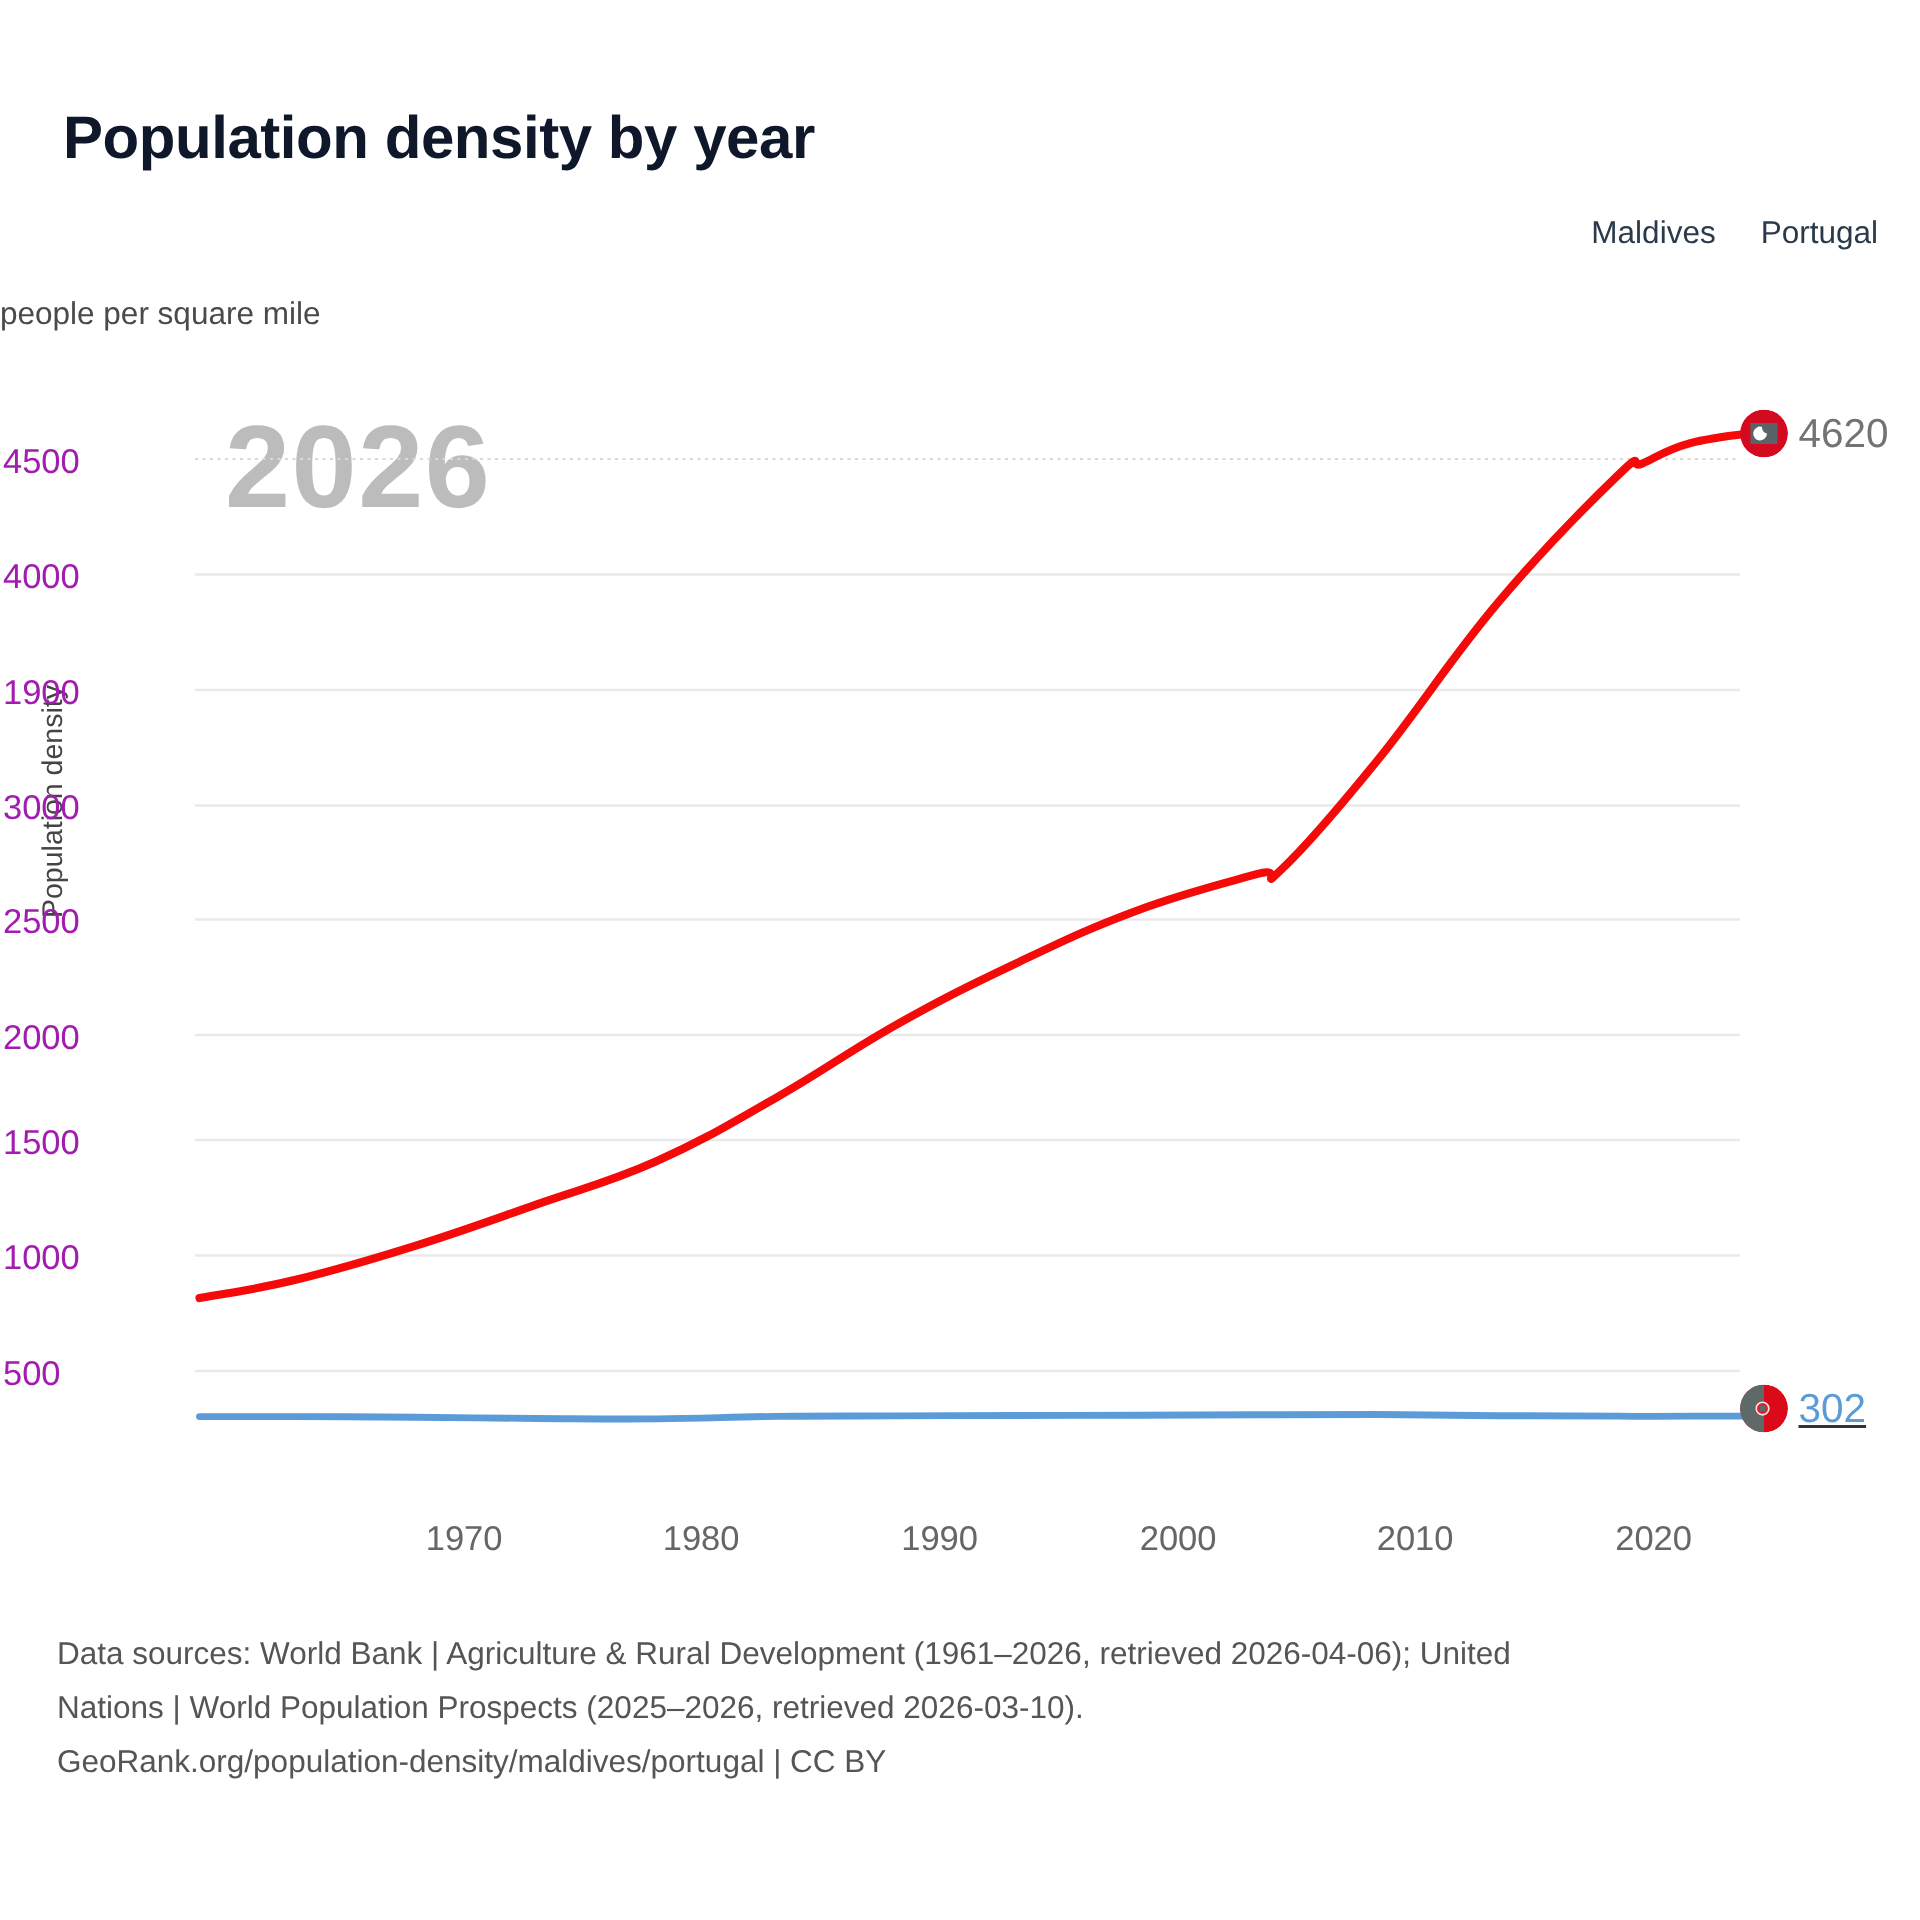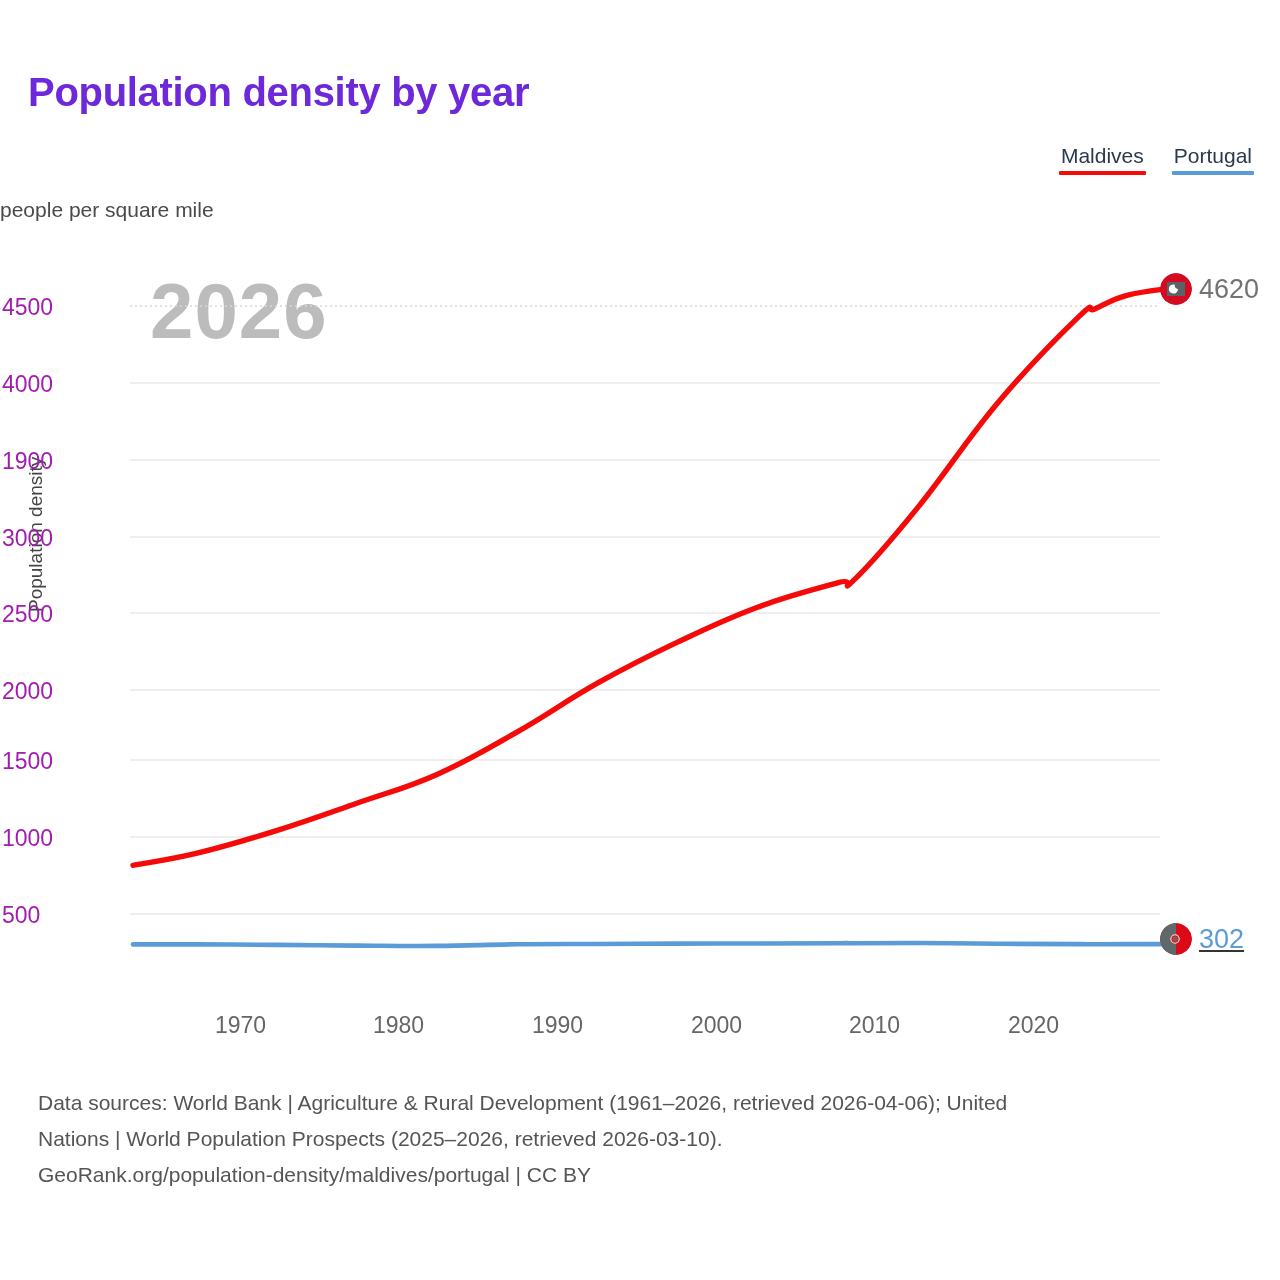--- a/index.html
+++ b/index.html
@@ -10,38 +10,38 @@
   body {
     width: 1280px;
     height: 1280px;
     font-family: "Liberation Sans", sans-serif;
     position: relative;
     overflow: hidden;
     color: #333;
   }
   #page-title {
     position: absolute;
-    left: 28px;
+    left: 42px;
     top: 70px;
     font-size: 40px;
     font-weight: bold;
-    color: #6d28d9;
+    color: #0f172a;
     letter-spacing: -0.3px;
   }
   #legend {
     position: absolute;
     right: 26px;
     top: 144px;
     display: flex;
     gap: 26px;
     align-items: flex-start;
   }
   .legend-item {
     display: flex;
-    flex-direction: column;
+    flex-direction: row;
     align-items: stretch;
     cursor: pointer;
   }
   .legend-label {
     font-size: 21px;
     color: #2b3a4a;
     line-height: 24px;
     padding: 0 2px;
     white-space: nowrap;
   }
@@ -82,21 +82,21 @@
     width: 120px;
     text-align: left;
     font-size: 23px;
     color: #a21caf;
     transform: translateY(-12px);
   }
   .xtick-label {
     position: absolute;
     top: 1012px;
     width: 120px;
-    text-align: left;
+    text-align: right;
     font-size: 23px;
     color: #666;
     transform: translateX(-60px);
   }
   #y-axis-title {
     position: absolute;
     left: 25px;
     top: 612px;
     font-size: 19px;
     color: #444;

